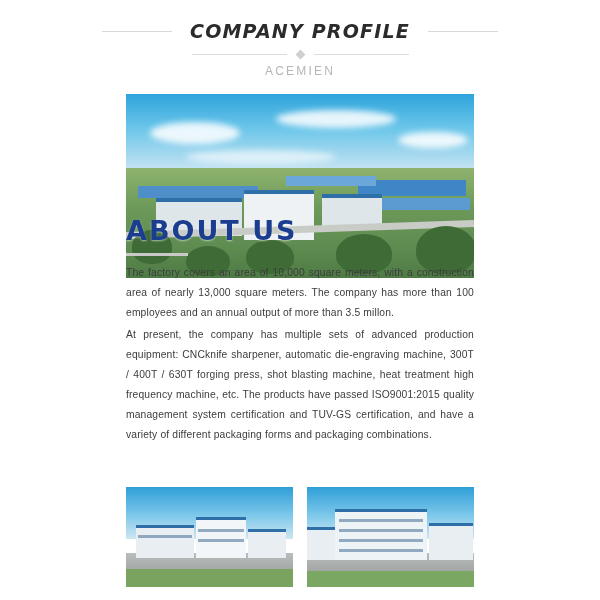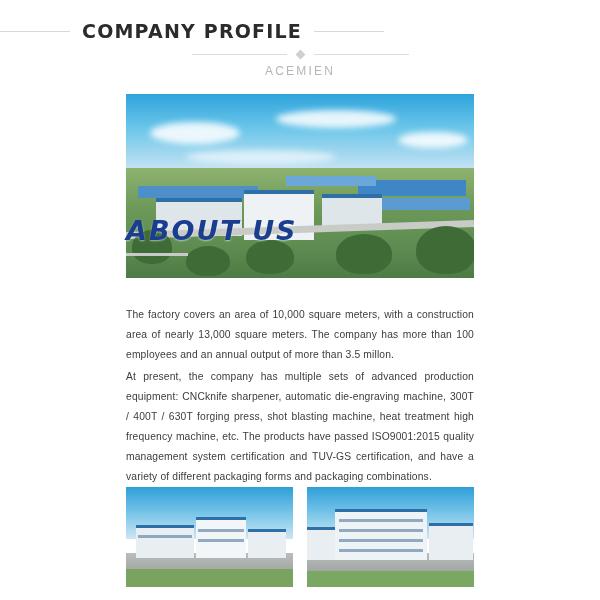--- a/index.html
+++ b/index.html
@@ -23,21 +23,23 @@
   }
 
   
   .header {
     padding-top: 20px;
     text-align: center;
   }
   .header-title-row {
     display: flex;
     align-items: center;
-    gap: 12px;
+    justify-content: center;
+    gap: 18px;
+    font-style: italic;
   }
   .header-rule {
     height: 1px;
     background: #d8d8d8;
     width: 70px;
   }
   .header-title {
     font-size: 19px;
     font-weight: bold;
     letter-spacing: 1.2px;
@@ -149,41 +151,39 @@
     width: 360px;
   }
   .about-title {
     font-family: "DejaVu Sans", sans-serif;
     font-size: 27px;
     font-weight: bold;
     letter-spacing: 2px;
     color: #1b3d8f;
     line-height: 1;
     text-shadow: 0 1px 2px rgba(255,255,255,0.55);
-    font-style: italic;
   }
   .about-underline {
     margin-top: 9px;
     width: 62px;
     height: 3px;
     background: #c9c9c9;
   }
 
   
   .copy {
     position: absolute;
     left: 126px;
     top: 263px;
     width: 348px;
     font-size: 10.3px;
     line-height: 20px;
     color: #3c3c3c;
     text-align: justify;
     letter-spacing: 0.15px;
-    margin-top: 42px;
   }
   .copy p { margin: 0 0 0 0; }
   .copy p + p { margin-top: 2px; }
 
   
   .bottom-row {
     position: absolute;
     left: 126px;
     top: 487px;
     width: 348px;

